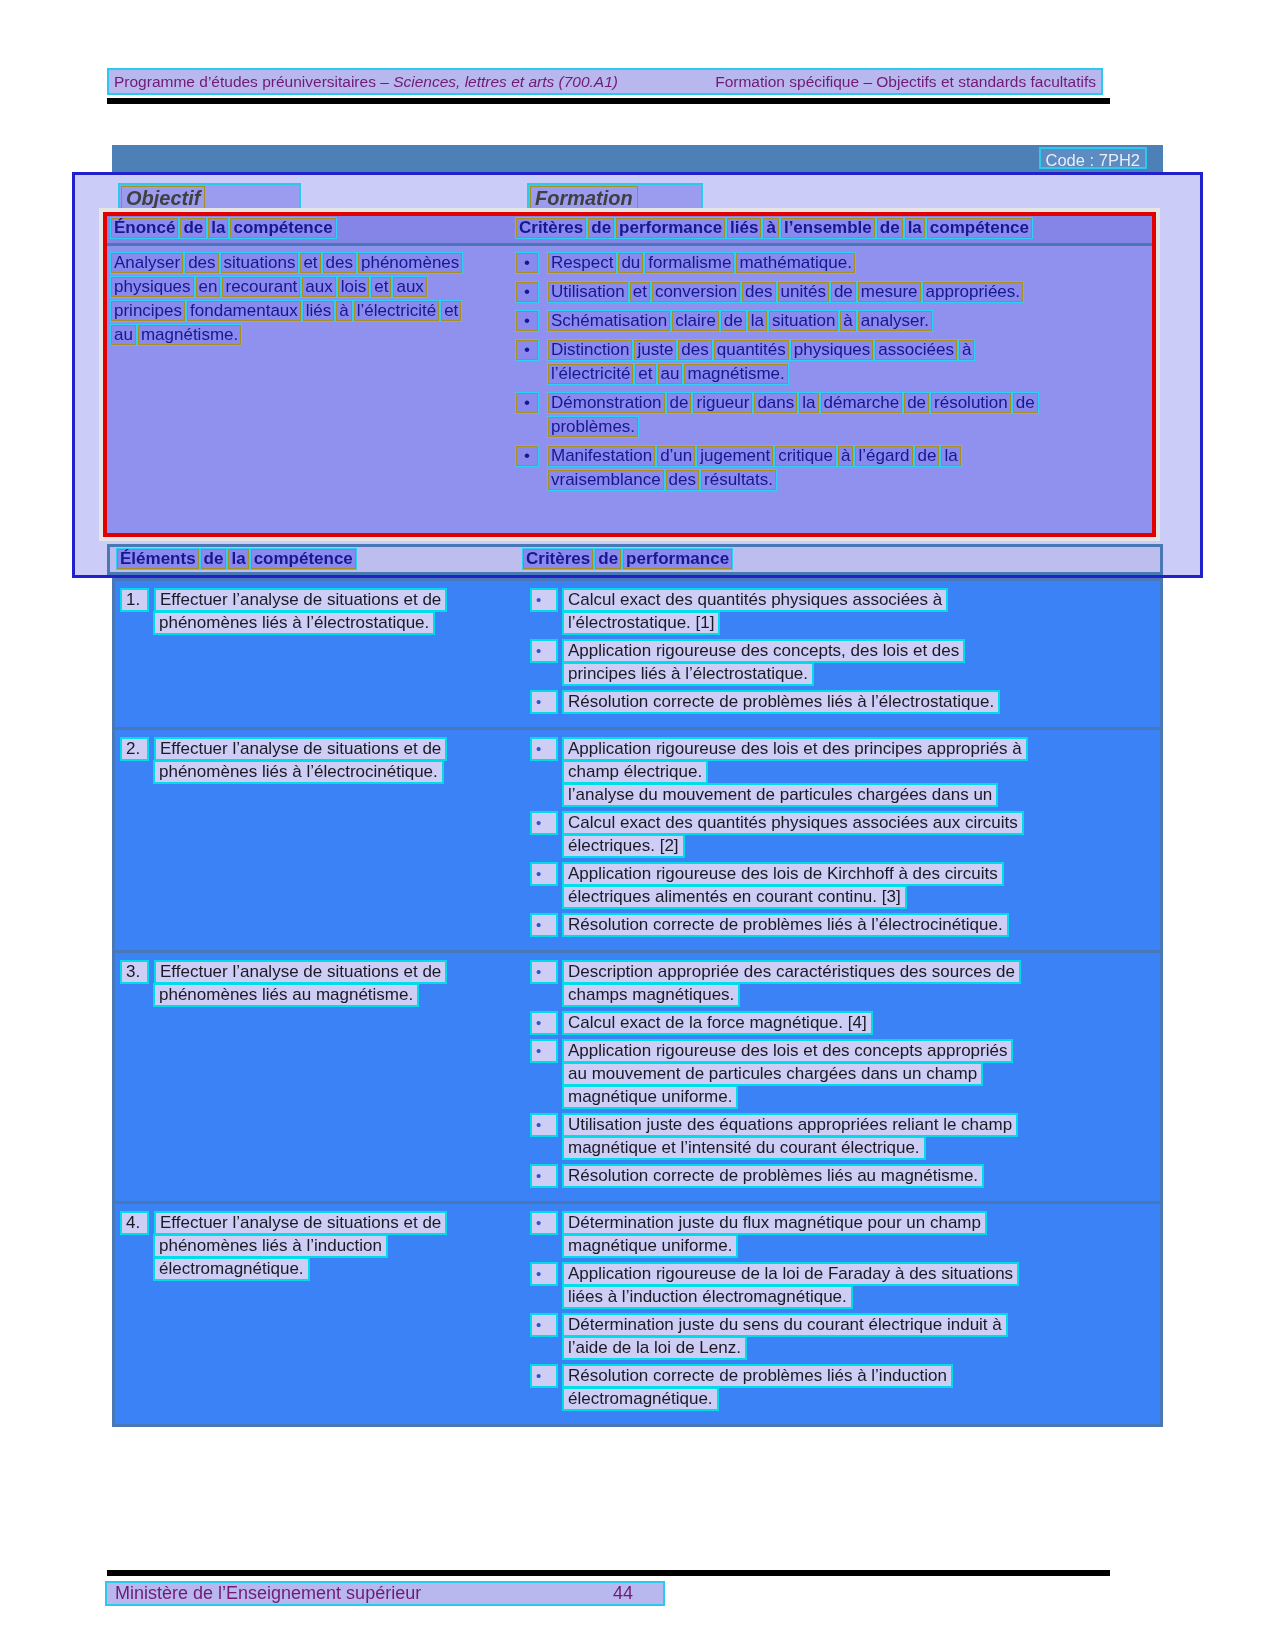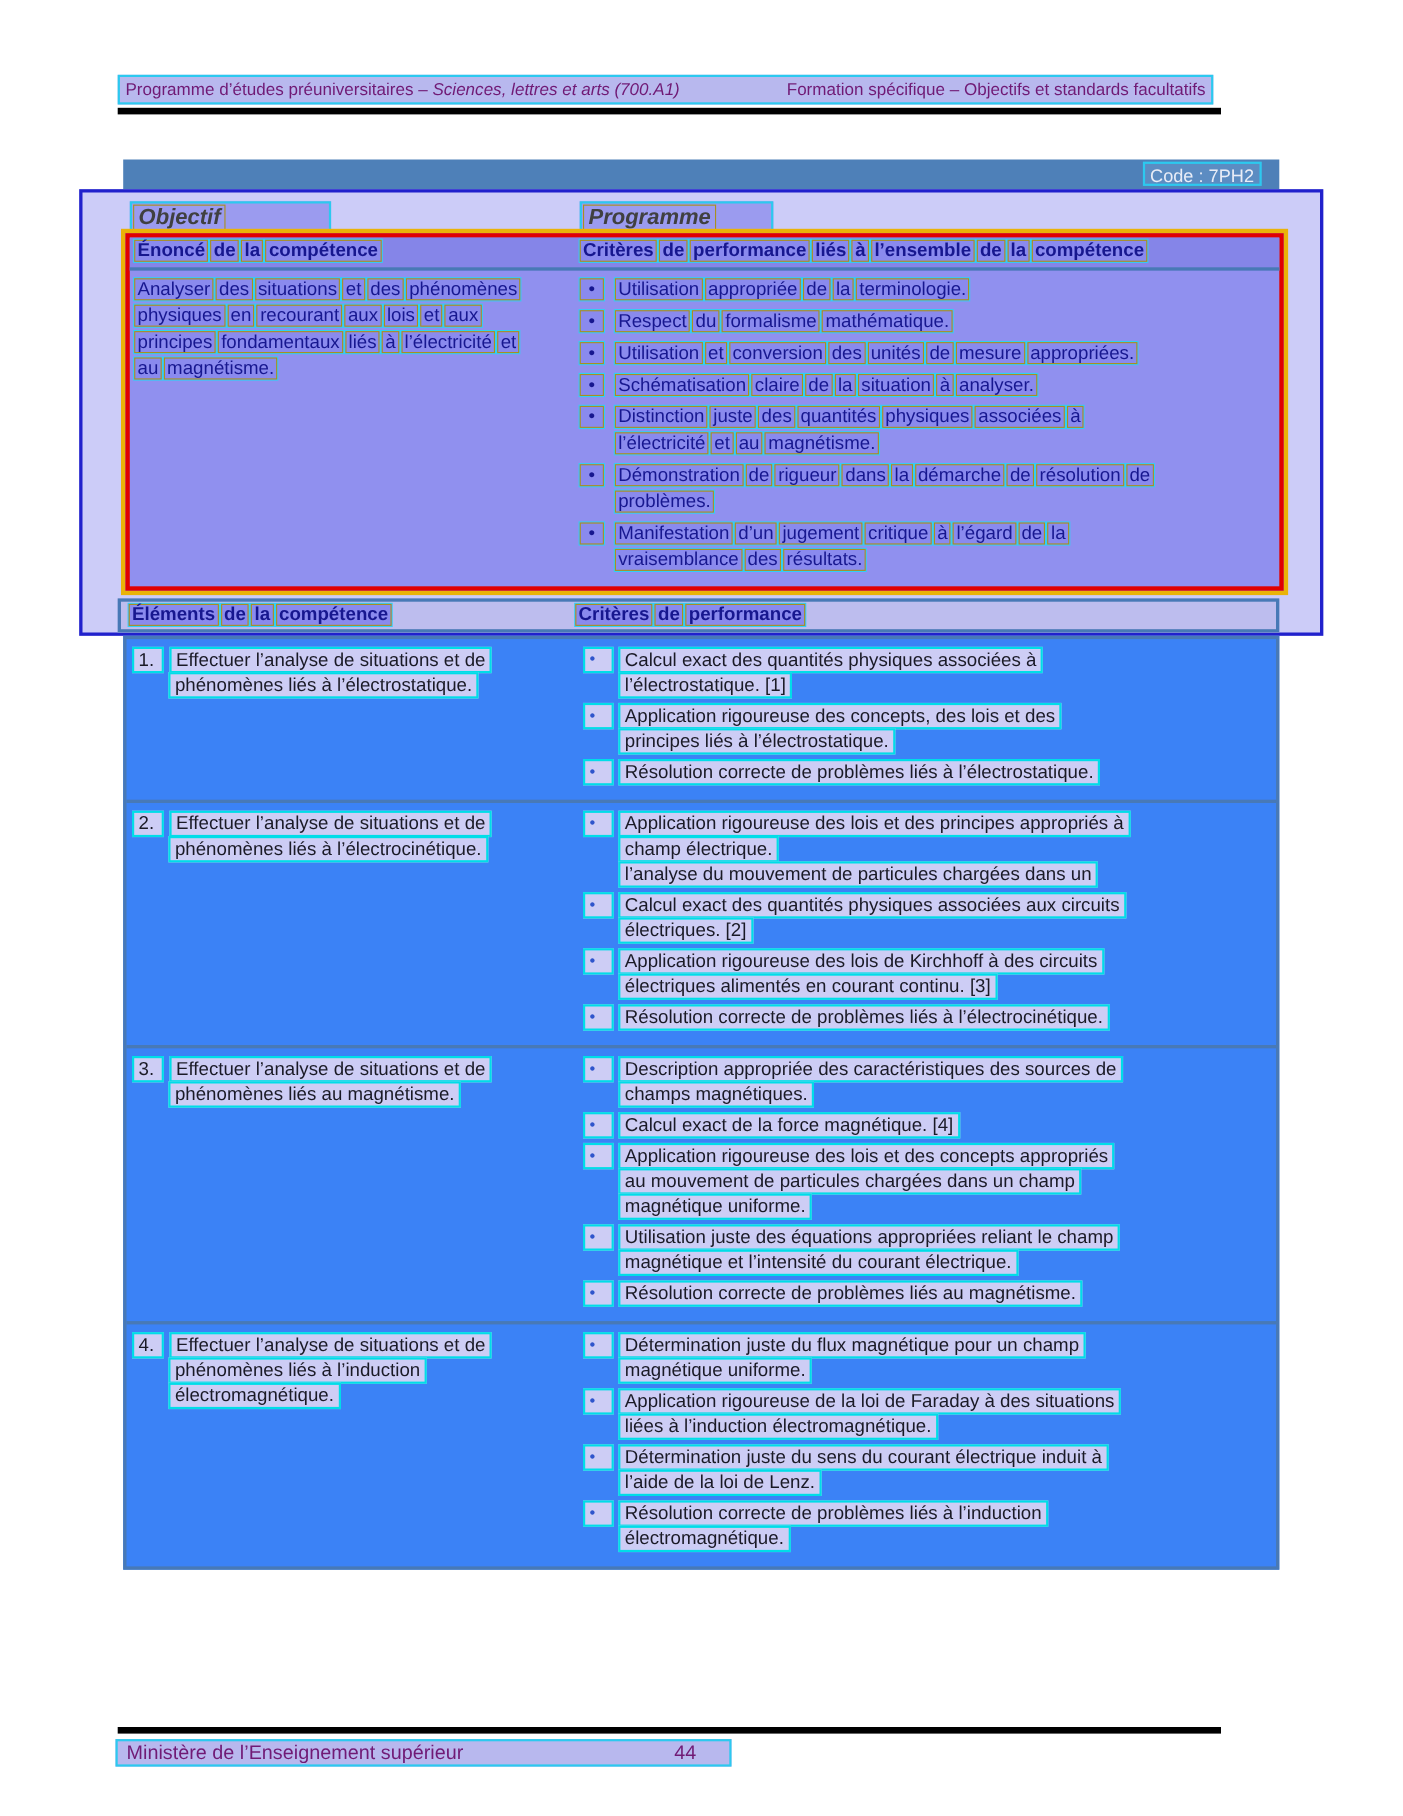--- a/index.html
+++ b/index.html
@@ -28,22 +28,22 @@
   .outer-panel{position:absolute;left:72px;top:172px;width:1131px;height:406px;
                box-sizing:border-box;background:#ccccf8;border:3px solid #2121cc;}
   .title-line{position:absolute;top:8px;height:29px;background:#9b9bef;
               box-sizing:border-box;border:2px solid #2cc9ef;}
   .title-objectif{left:43px;width:183px;}
   .title-standard{left:452px;width:176px;}
   .title-word{display:inline-block;border:1px solid #a8901f;padding:0 4px;margin:1px 0 0 1px;
               font-style:italic;font-weight:bold;font-size:20px;color:#404040;line-height:23px;}
 
   
-  .enonce-outer{position:absolute;left:110px;top:208px;width:1061px;height:333px;
-                box-sizing:border-box;background:#eab308;padding:4px;}
+  .enonce-outer{position:absolute;left:99px;top:208px;width:1061px;height:333px;
+                box-sizing:border-box;background:#e5e5e5;padding:4px;}
   .enonce-red{position:relative;width:100%;height:100%;box-sizing:border-box;
               border:4px solid #e10000;background:#9090ef;}
   .tA-header{position:relative;height:27px;background:#8585e8;border-bottom:3px solid #4879b6;}
   .tA-cell-left{position:absolute;left:3px;top:1px;}
   .tA-cell-right{position:absolute;left:408px;top:1px;}
 
   .stmt-col{position:absolute;left:3px;top:36px;width:392px;}
   .ucrit-col{position:absolute;left:408px;top:36px;width:645px;}
 
   
@@ -97,41 +97,38 @@
 
   <div class="steel-bar">
     <span class="code-badge">Code : 7PH2</span>
   </div>
 
   <div class="outer-panel">
     <div class="title-line title-objectif">
       <span class="title-word">Objectif</span>
     </div>
     <div class="title-line title-standard">
-      <span class="title-word">Programme</span>
+      <span class="title-word">Formation</span>
     </div>
   </div>
 
   <div class="enonce-outer">
     <div class="enonce-red">
       <div class="tA-header">
         <span class="tA-cell-left u-line u-bold" id="tA-left"><span class="u-word">Énoncé</span><span class="u-word">de</span><span class="u-word">la</span><span class="u-word">compétence</span></span>
         <span class="tA-cell-right u-line u-bold" id="tA-right"><span class="u-word">Critères</span><span class="u-word">de</span><span class="u-word">performance</span><span class="u-word">liés</span><span class="u-word">à</span><span class="u-word">l’ensemble</span><span class="u-word">de</span><span class="u-word">la</span><span class="u-word">compétence</span></span>
       </div>
       <div class="stmt-col" id="statement">
           <div class="u-line-row"><span class="u-line"><span class="u-word">Analyser</span><span class="u-word">des</span><span class="u-word">situations</span><span class="u-word">et</span><span class="u-word">des</span><span class="u-word">phénomènes</span></span></div>
           <div class="u-line-row"><span class="u-line"><span class="u-word">physiques</span><span class="u-word">en</span><span class="u-word">recourant</span><span class="u-word">aux</span><span class="u-word">lois</span><span class="u-word">et</span><span class="u-word">aux</span></span></div>
           <div class="u-line-row"><span class="u-line"><span class="u-word">principes</span><span class="u-word">fondamentaux</span><span class="u-word">liés</span><span class="u-word">à</span><span class="u-word">l’électricité</span><span class="u-word">et</span></span></div>
           <div class="u-line-row"><span class="u-line"><span class="u-word">au</span><span class="u-word">magnétisme.</span></span></div>
         </div>
       <div class="ucrit-col" id="upper-criteria">
           <div class="u-item">
-            <div class="u-line-row"><span class="u-line u-bullet-box"><span class="u-word">•</span></span><span class="u-line"><span class="u-word">Utilisation</span><span class="u-word">appropriée</span><span class="u-word">de</span><span class="u-word">la</span><span class="u-word">terminologie.</span></span></div>
-          </div>
-          <div class="u-item">
             <div class="u-line-row"><span class="u-line u-bullet-box"><span class="u-word">•</span></span><span class="u-line"><span class="u-word">Respect</span><span class="u-word">du</span><span class="u-word">formalisme</span><span class="u-word">mathématique.</span></span></div>
           </div>
           <div class="u-item">
             <div class="u-line-row"><span class="u-line u-bullet-box"><span class="u-word">•</span></span><span class="u-line"><span class="u-word">Utilisation</span><span class="u-word">et</span><span class="u-word">conversion</span><span class="u-word">des</span><span class="u-word">unités</span><span class="u-word">de</span><span class="u-word">mesure</span><span class="u-word">appropriées.</span></span></div>
           </div>
           <div class="u-item">
             <div class="u-line-row"><span class="u-line u-bullet-box"><span class="u-word">•</span></span><span class="u-line"><span class="u-word">Schématisation</span><span class="u-word">claire</span><span class="u-word">de</span><span class="u-word">la</span><span class="u-word">situation</span><span class="u-word">à</span><span class="u-word">analyser.</span></span></div>
           </div>
           <div class="u-item">
             <div class="u-line-row"><span class="u-line u-bullet-box"><span class="u-word">•</span></span><span class="u-line"><span class="u-word">Distinction</span><span class="u-word">juste</span><span class="u-word">des</span><span class="u-word">quantités</span><span class="u-word">physiques</span><span class="u-word">associées</span><span class="u-word">à</span></span></div>

